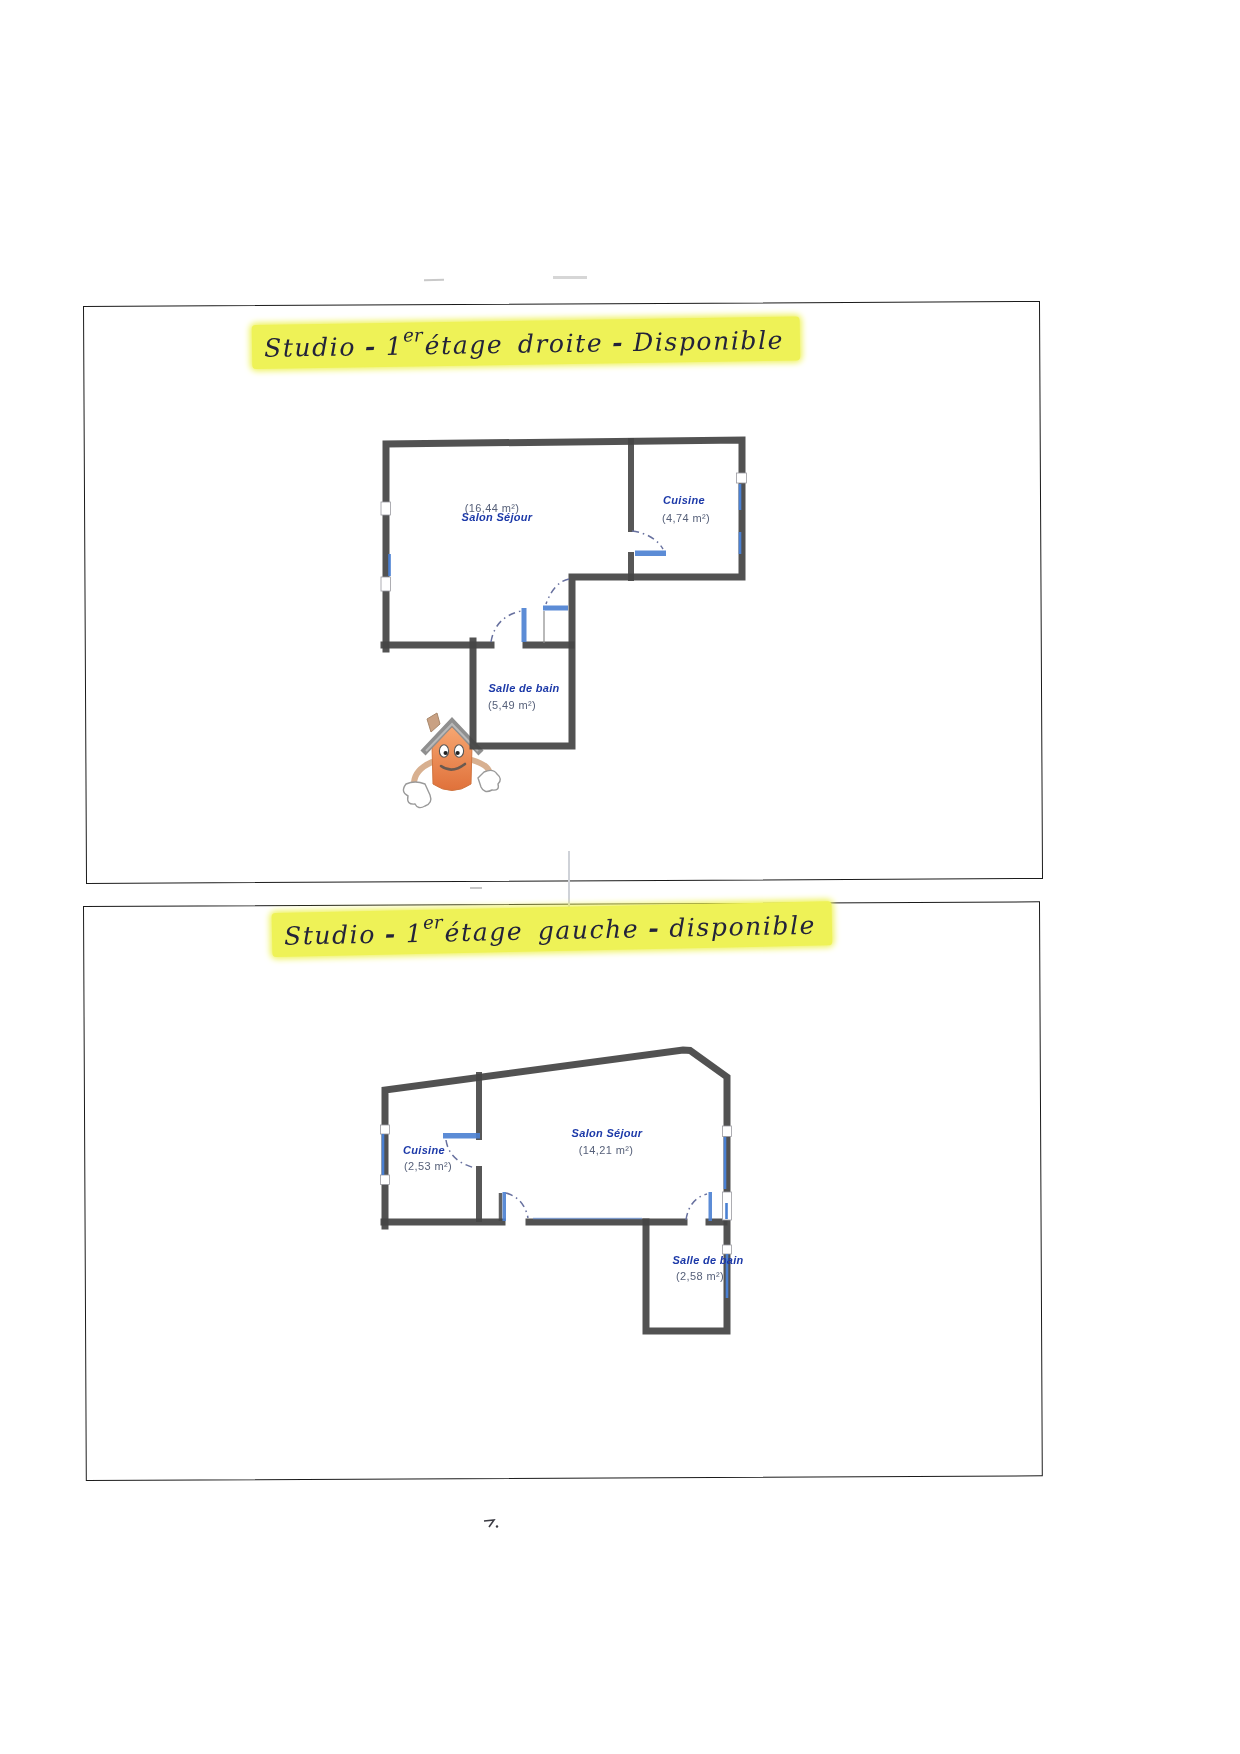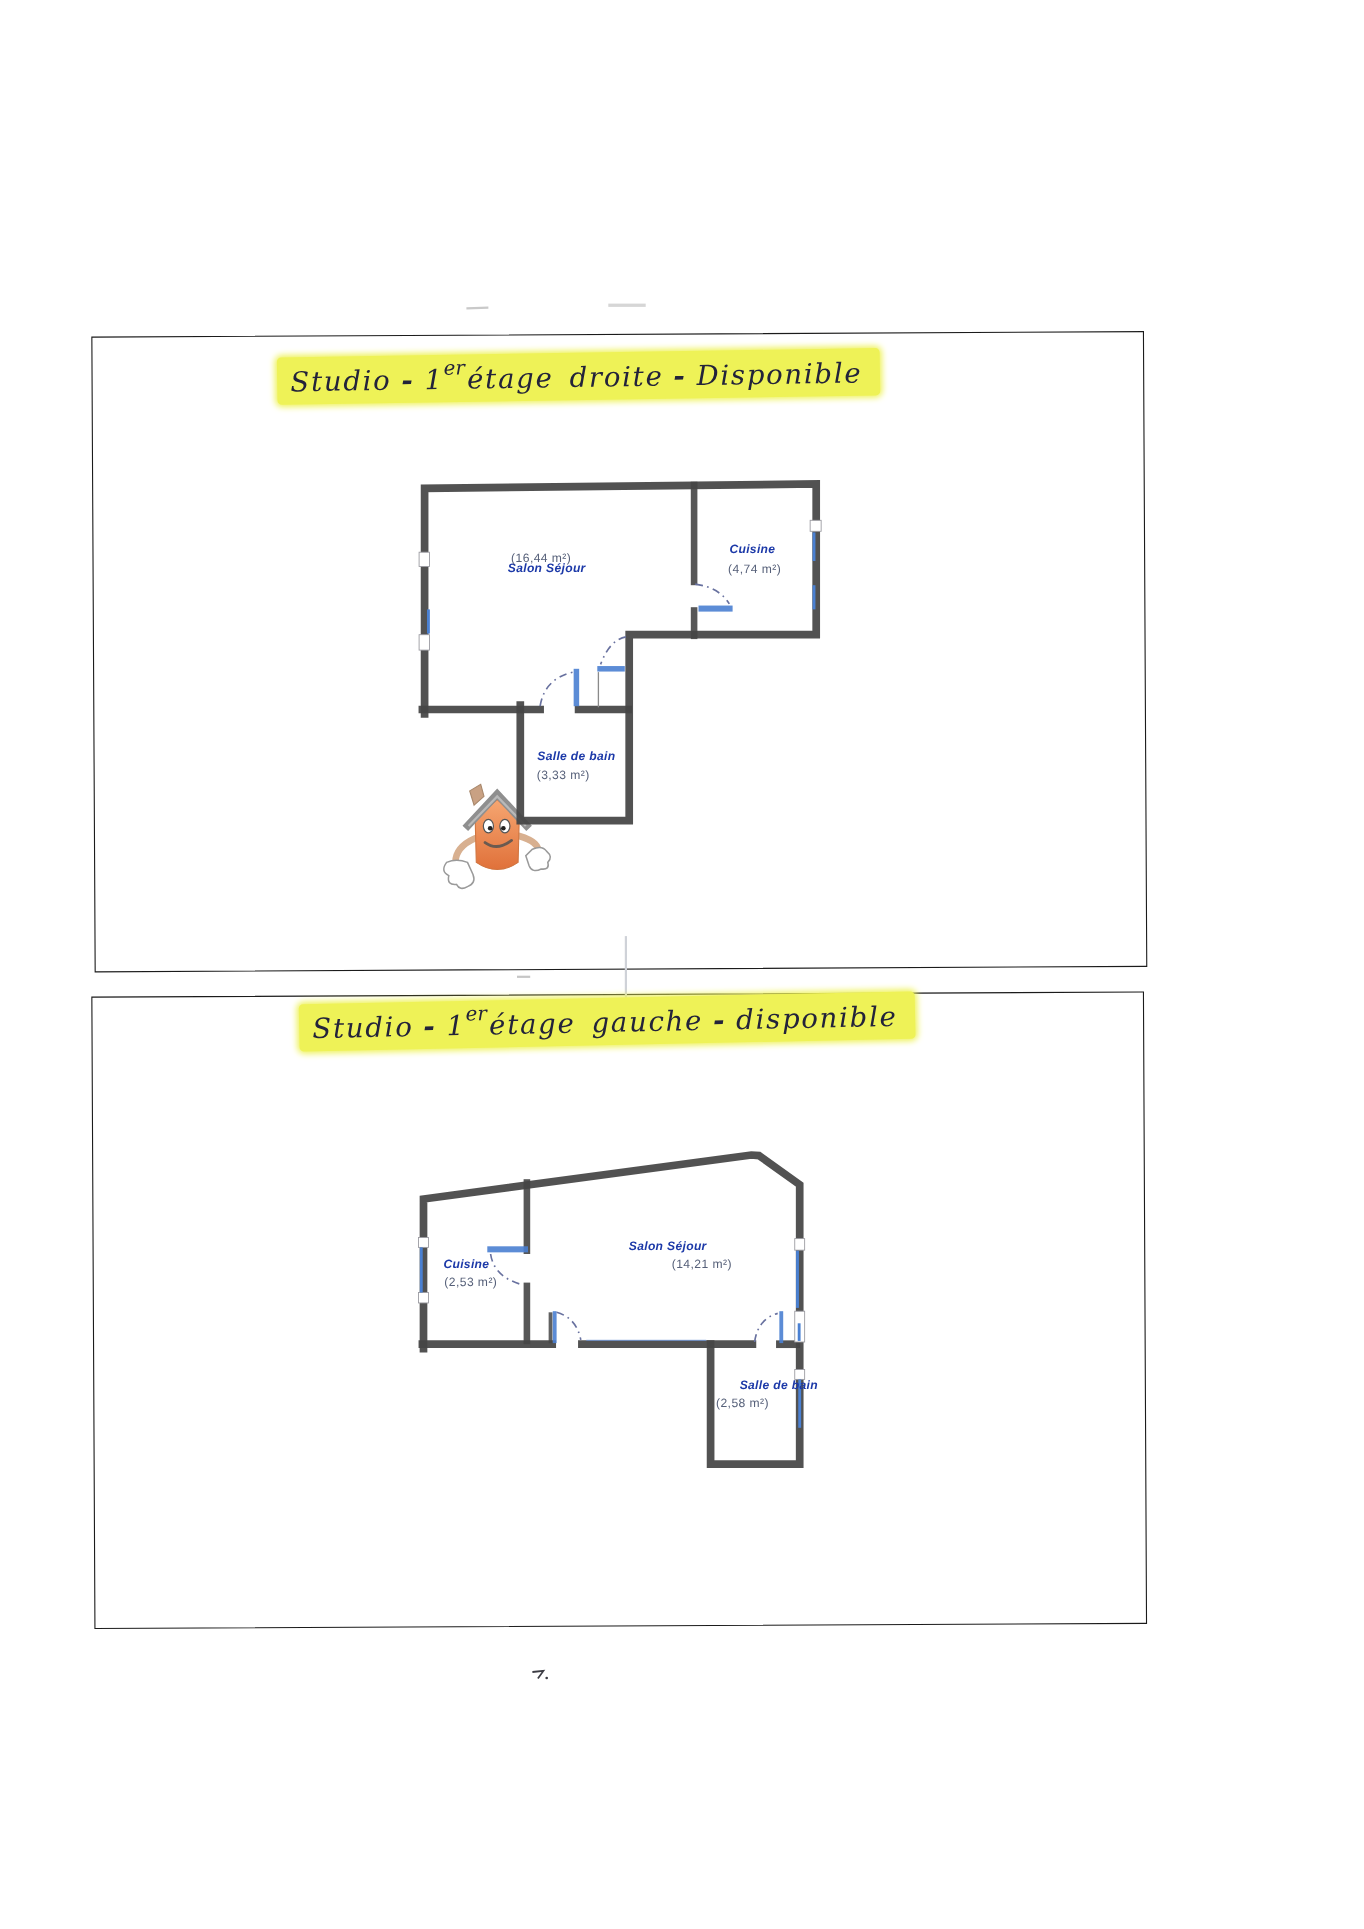--- a/index.html
+++ b/index.html
@@ -131,21 +131,21 @@
     <path class="arc" d="M199,151 Q184,154 176,176"></path>
     <path class="thin" d="M174,183 L174,215"></path>
   </g>
 </svg>
 
 <div class="room-name" style="left:497px;top:517px;">Salon Séjour</div>
 <div class="room-area" style="left:492px;top:508px;">(16,44 m²)</div>
 <div class="room-name" style="left:684px;top:500px;">Cuisine</div>
 <div class="room-area" style="left:686px;top:518px;">(4,74 m²)</div>
 <div class="room-name" style="left:524px;top:688px;">Salle de bain</div>
-<div class="room-area" style="left:512px;top:705px;">(3,33 m²)</div>
+<div class="room-area" style="left:512px;top:705px;">(5,49 m²)</div>
 
 <div class="scan-box" id="box2"></div>
 
 <div class="hl-title" id="title2">
   <span class="hl-band"><span>Studio</span><span class="dash">-</span><span>1</span><sup>er</sup><span>étage gauche</span><span class="dash">-</span><span>disponible</span></span>
 </div>
 
 <svg class="plan" style="left:370px;top:1040px;" width="390" height="320" viewBox="0 0 390 320">
   <g>
     <path class="w" d="M15,186 L15,50 L313,10 L320,10.5 L357,37 L357,291 L276,291 L276,182"></path>
@@ -178,15 +178,15 @@
     <rect class="bluefill" x="132.5" y="152" width="3.5" height="29"></rect>
     <path class="arc" d="M136,153 Q154,158 158,178"></path>
     <rect class="bluefill" x="338.5" y="152" width="3.5" height="29"></rect>
     <path class="arc" d="M316,180 Q319,159 337,154"></path>
   </g>
 </svg>
 
 <div class="room-name" style="left:424px;top:1150px;">Cuisine</div>
 <div class="room-area" style="left:428px;top:1166px;">(2,53 m²)</div>
 <div class="room-name" style="left:607px;top:1133px;">Salon Séjour</div>
-<div class="room-area" style="left:638px;top:1150px;">(14,21 m²)</div>
+<div class="room-area" style="left:606px;top:1150px;">(14,21 m²)</div>
 <div class="room-name" style="left:708px;top:1260px;">Salle de bain</div>
-<div class="room-area" style="left:675px;top:1276px;">(2,58 m²)</div>
+<div class="room-area" style="left:700px;top:1276px;">(2,58 m²)</div>
 
 </body></html>

